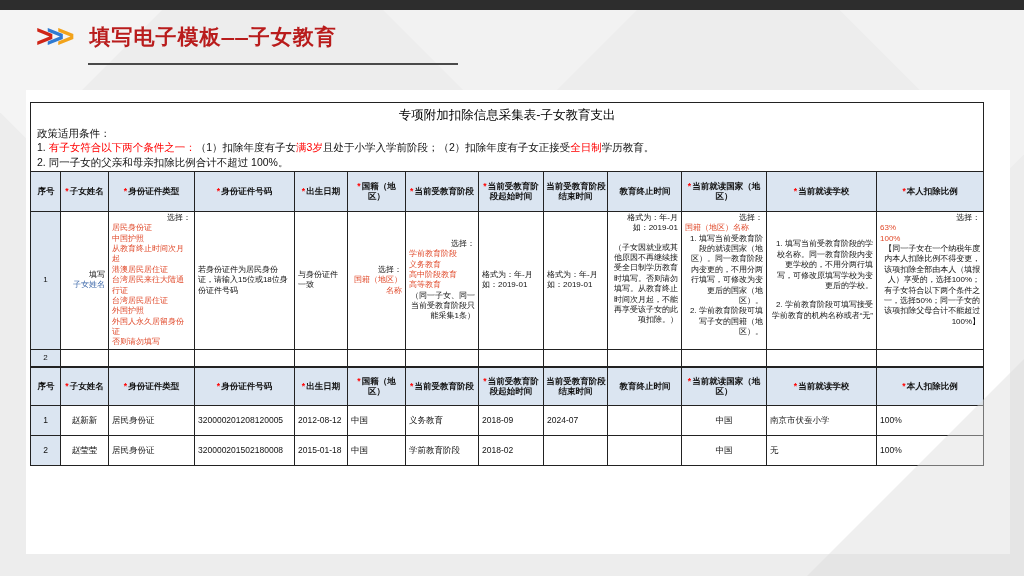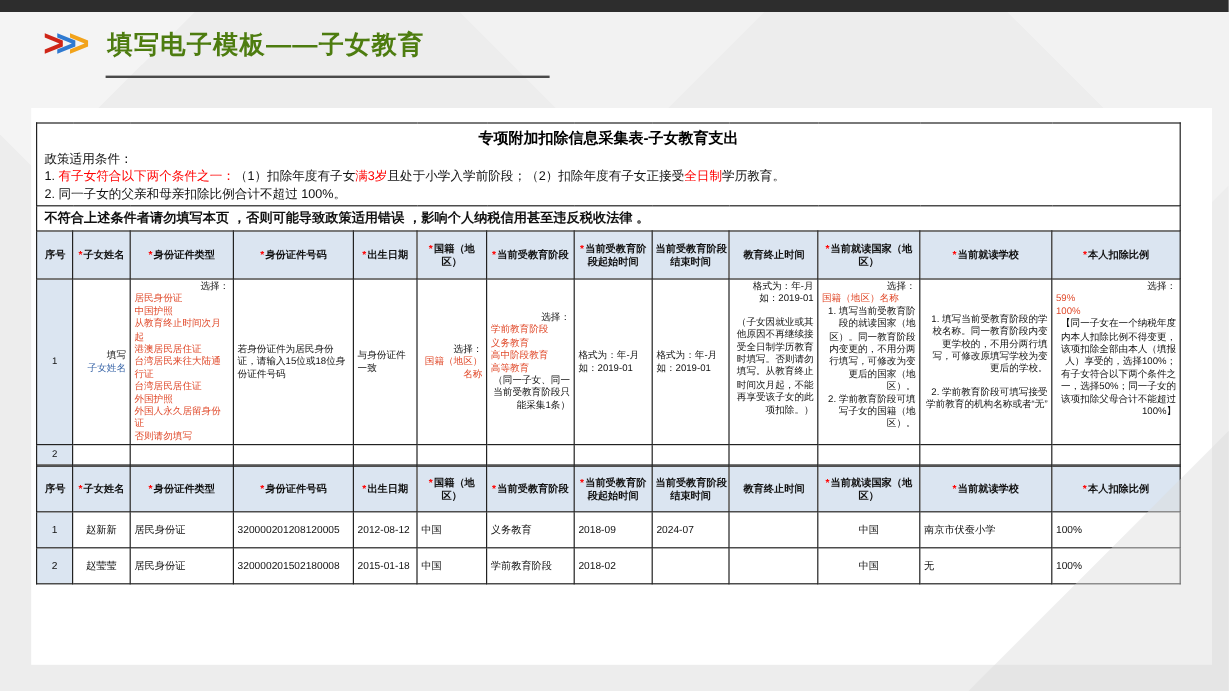--- a/index.html
+++ b/index.html
@@ -16,30 +16,30 @@
   .deco-c{width:360px;height:360px;right:-160px;top:-260px;opacity:.5;}
   .deco-br{position:absolute;width:420px;height:420px;right:-250px;bottom:-250px;background:#dcdcdc;opacity:.45;transform:rotate(45deg);z-index:3;}
 
   .topbar{position:absolute;top:0;left:0;width:1024px;height:10px;background:#2d2d2d;z-index:2;}
 
   .header{position:absolute;top:22px;left:36px;display:flex;align-items:center;z-index:2;}
   .chevrons{display:flex;font-weight:900;font-size:30px;line-height:30px;letter-spacing:-7px;transform:scaleY(1.05);margin-right:22px;}
   .c1{color:#cf2517;}
   .c2{color:#2f7ad1;}
   .c3{color:#f2a31b;}
-  .slide-title{font-size:21px;font-weight:bold;color:#4d7c0f;margin:0;letter-spacing:1px;}
+  .slide-title{font-size:21px;font-weight:bold;color:#b91c1c;margin:0;letter-spacing:1px;font-family:Liberation Mono, monospace;}
   .title-underline{position:absolute;top:63px;left:88px;width:370px;height:2px;background:#4a4a4a;z-index:2;}
 
   .panel{position:absolute;left:26px;top:90px;width:984px;height:464px;background:#ffffff;z-index:1;box-sizing:border-box;padding:12px 0 0 4px;}
 
   table{border-collapse:collapse;table-layout:fixed;width:953px;}
   td,th{border:1px solid #222;padding:1px 3px;vertical-align:top;font-size:8px;line-height:1.3;color:#111;overflow:hidden;word-break:break-all;}
 
   .free-cell{padding:2px 6px;}
-  .form-title{text-align:center;font-weight:bold;font-size:12.5px;padding:2px 0 3px 0;color:#000;}
+  .form-title{text-align:center;font-weight:normal;font-size:12.5px;padding:2px 0 3px 0;color:#000;}
   .policy-line{font-size:10.5px;font-weight:normal;line-height:1.35;text-align:left;}
   .warning-cell{font-weight:bold;font-size:11px;padding:3px 6px;}
 
   .hdr th{background:#dbe5f1;text-align:center;vertical-align:middle;font-weight:600;font-size:8.5px;line-height:1.25;padding:2px 1px;}
   .star{color:#ff0000;margin-right:1px;}
 
   .seq{background:#dbe5f1;text-align:center;vertical-align:middle;}
   .vm{vertical-align:middle;}
   .ctr{text-align:center;}
   .pre{white-space:pre-line;}
@@ -93,23 +93,20 @@
         <tr>
       <td colspan="13" class="free-cell">
         <div class="form-title">专项附加扣除信息采集表-子女教育支出</div>
         <div class="policy-line">政策适用条件：</div>
         <div class="policy-line">
           <span>1. </span><span class="red">有子女符合以下两个条件之一：</span><span>（1）扣除年度有子女</span><span class="red">满3岁</span><span>且处于小学入学前阶段；（2）扣除年度有子女正接受</span><span class="red">全日制</span><span>学历教育。</span>
         </div>
         <div class="policy-line">2. 同一子女的父亲和母亲扣除比例合计不超过 100%。</div>
       </td>
     </tr>
-    <tr>
-      <td colspan="13" class="warning-cell">不符合上述条件者请勿填写本页 ，否则可能导致政策适用错误 ，影响个人纳税信用甚至违反税收法律 。</td>
-    </tr>
     <tr class="hdr" style="height:40px">
       <th><span class="star"></span><span>序号</span></th>
       <th><span class="star">*</span><span>子女姓名</span></th>
       <th><span class="star">*</span><span>身份证件类型</span></th>
       <th><span class="star">*</span><span>身份证件号码</span></th>
       <th><span class="star">*</span><span>出生日期</span></th>
       <th><span class="star">*</span><span>国籍（地区）</span></th>
       <th><span class="star">*</span><span>当前受教育阶段</span></th>
       <th><span class="star">*</span><span>当前受教育阶段起始时间</span></th>
       <th><span class="star"></span><span>当前受教育阶段结束时间</span></th>
@@ -166,21 +163,21 @@
         <span class="blk">1. 填写当前受教育阶段的就读国家（地区）。同一教育阶段内变更的，不用分两行填写，可修改为变更后的国家（地区）。</span>
         <span class="blk">2. 学前教育阶段可填写子女的国籍（地区）。</span>
       </td>
       <td class="vm">
         <span class="blk">1. 填写当前受教育阶段的学校名称。同一教育阶段内变更学校的，不用分两行填写，可修改原填写学校为变更后的学校。</span>
         <span class="gap"></span>
         <span class="blk">2. 学前教育阶段可填写接受学前教育的机构名称或者“无”</span>
       </td>
       <td>
         <span class="blk">选择：</span>
-        <span class="opt">59%</span>
+        <span class="opt">63%</span>
         <span class="opt">100%</span>
         <span class="blk">【同一子女在一个纳税年度内本人扣除比例不得变更，该项扣除全部由本人（填报人）享受的，选择100%；有子女符合以下两个条件之一，选择50%；同一子女的该项扣除父母合计不能超过100%】</span>
       </td>
     </tr>
     <tr style="height:17px">
       <td class="seq">2</td>
       <td></td>
       <td></td>
       <td></td>
       <td></td>

